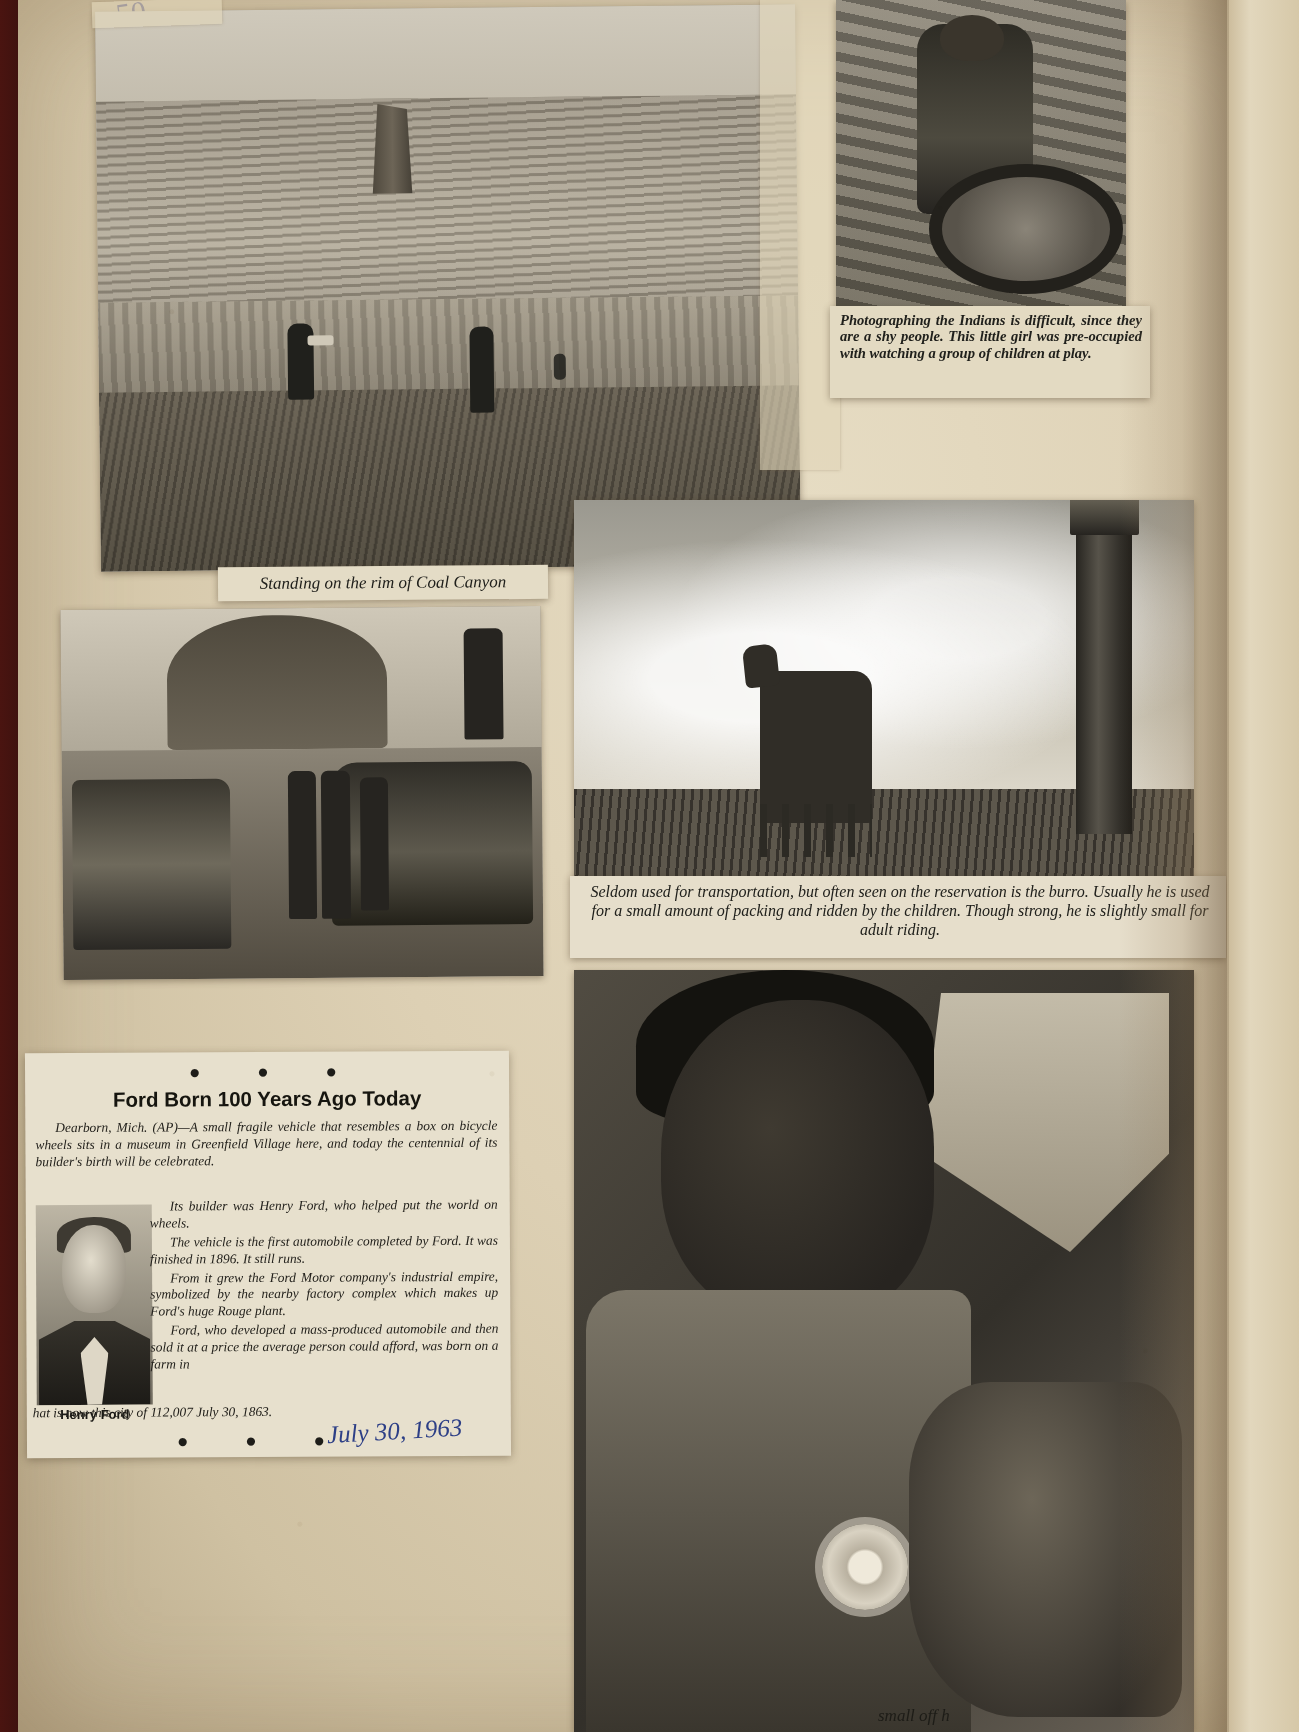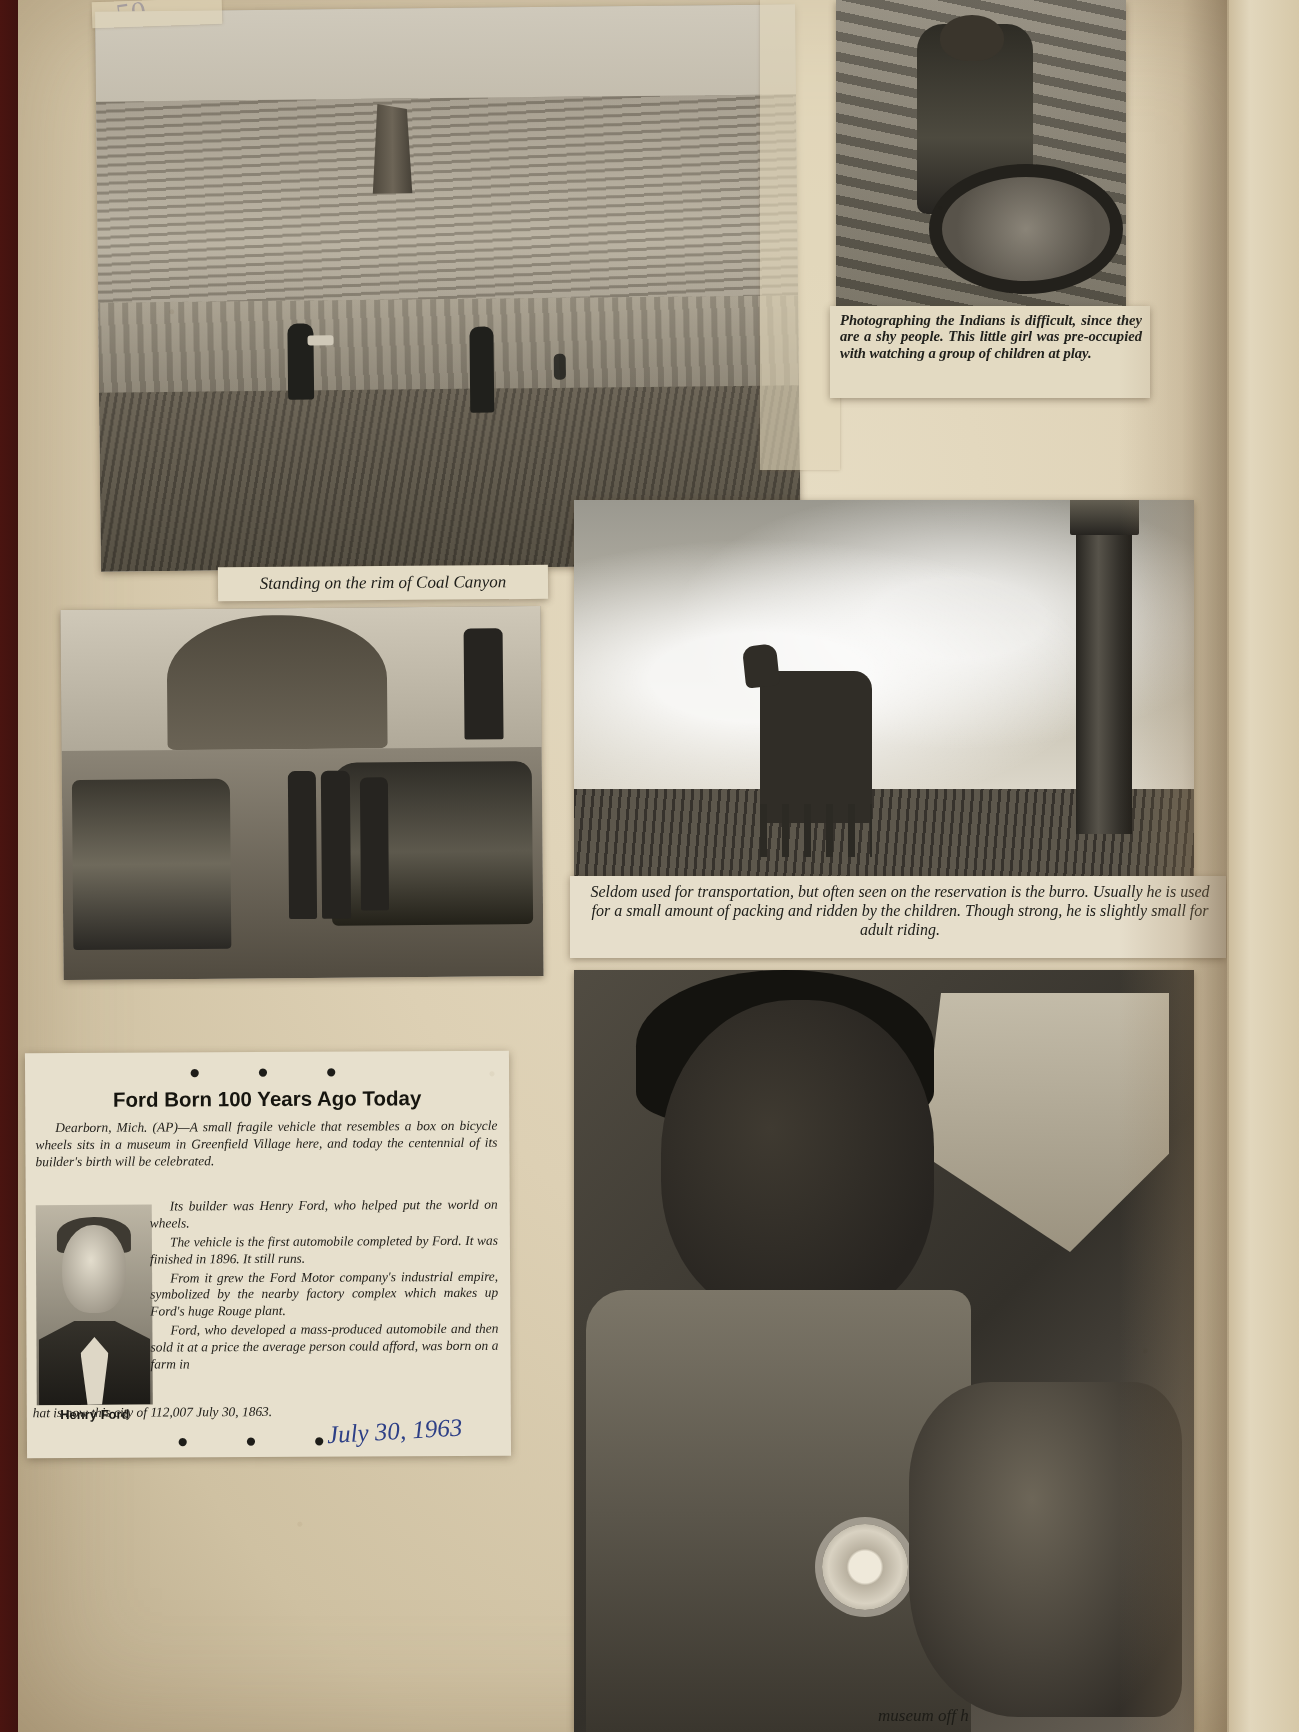--- a/index.html
+++ b/index.html
@@ -449,15 +449,15 @@
         <p>Ford, who developed a mass-produced automobile and then sold it at a price the average person could afford, was born on a farm in</p>
       </div>
 
       <div class="ford-tail">hat is now this city of 112,007 July 30, 1863.</div>
       <div class="dots-bottom">● ● ●</div>
       <div class="handwrite">July 30, 1963</div>
     </div>
 
     <div class="page-grain"></div>
     <div class="binding"></div>
-    <div class="hand-bottom">museum off h</div>
+    <div class="hand-bottom">small off h</div>
   </div>
 </div>
 
 </body></html>

